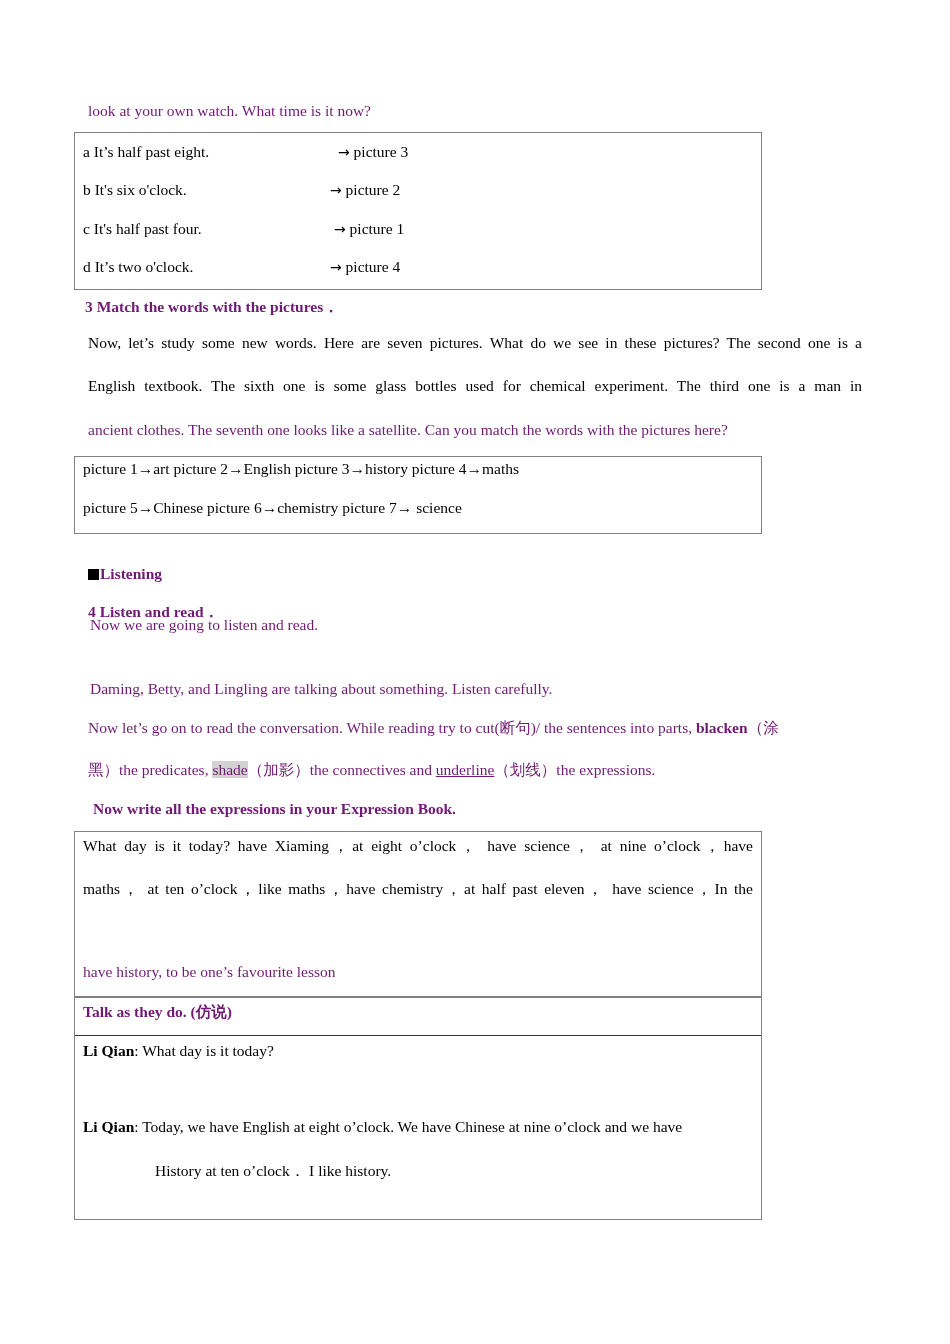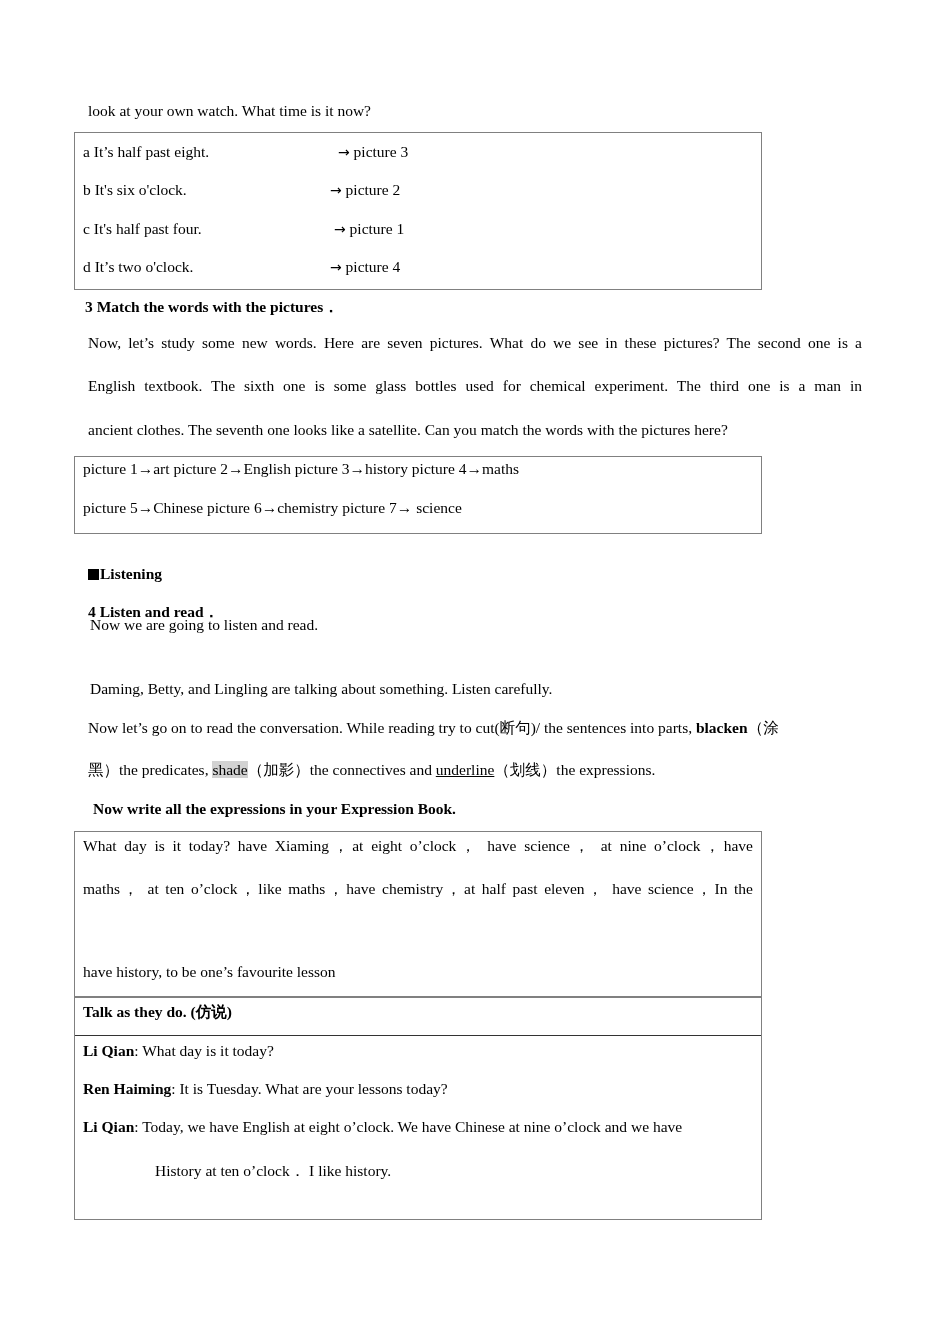--- a/index.html
+++ b/index.html
@@ -21,21 +21,21 @@
     left: 0; top: 0;
     width: 950px;
     height: 1344px;
     background: #ffffff;
   }
   
   .para {
     position: absolute;
     font-size: 15.5px;
     line-height: 1.25;
-    color: #000000;
+    color: #701a75;
     white-space: nowrap;
   }
   .bold { font-weight: bold; }
   .hl { background: #d2d2d2; }
   .ul { text-decoration: underline; }
   .blacksq {
     display: inline-block;
     width: 11px;
     height: 11px;
     background: #000;
@@ -156,23 +156,20 @@
   </div>
 
   <div style="position:absolute; left:75px; top:1035px; width:686px; height:0; border-top:1.2px solid #333;"></div>
 
   <div class="para bold" style="left:83px; top:1002px;">Talk as they do. (仿说)</div>
 
   <div class="dlgline" style="left:83px; top:1042px;">
     <span class="bold">Li Qian</span><span>: What day is it today?</span>
   </div>
 
-  <div class="dlgline" style="left:83px; top:1080px;">
-    <span class="bold">Ren Haiming</span><span>: It is Tuesday. What are your lessons today?</span>
-  </div>
 
   <div class="dlgline" style="left:83px; top:1118px;">
     <span class="bold">Li Qian</span><span>: Today, we have English at eight o’clock. We have Chinese at nine o’clock and we have</span>
   </div>
 
   <div class="dlgline" style="left:155px; top:1161px;">
     <span>History at ten o’clock．  I like history.</span>
   </div>
 
 

